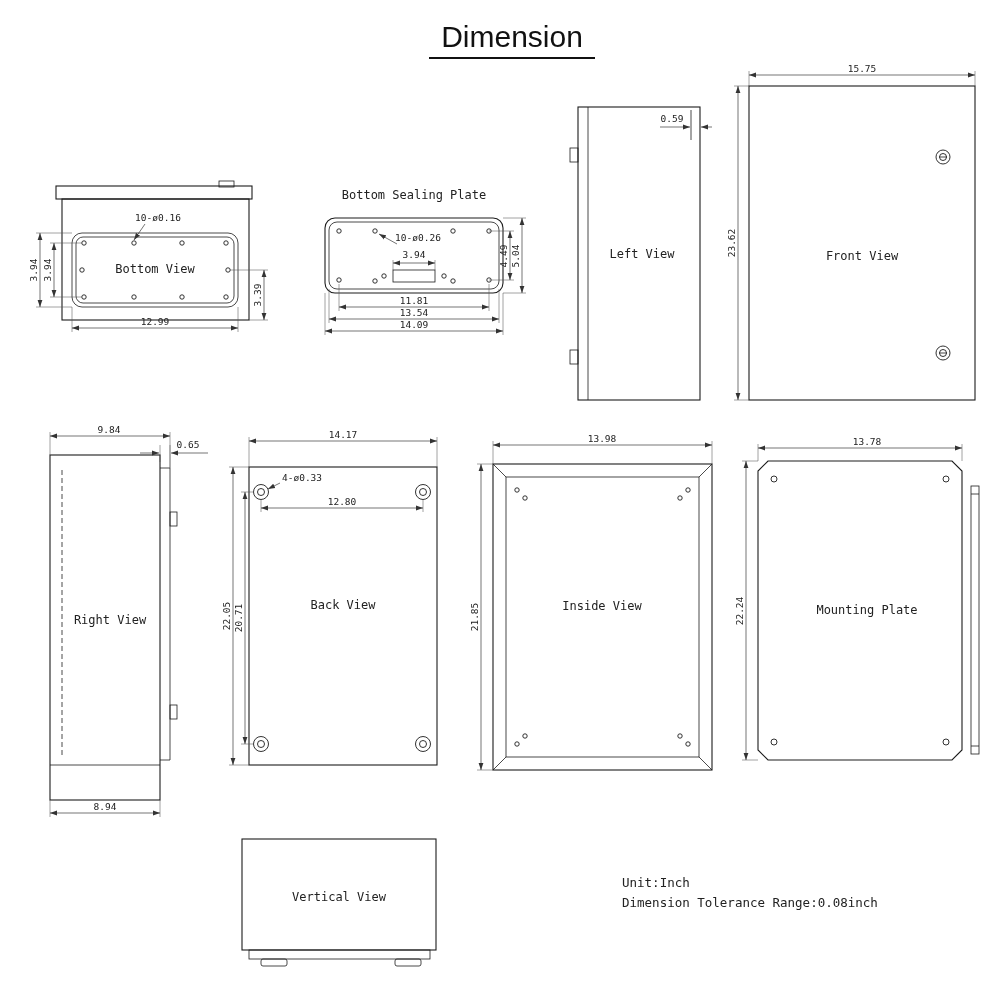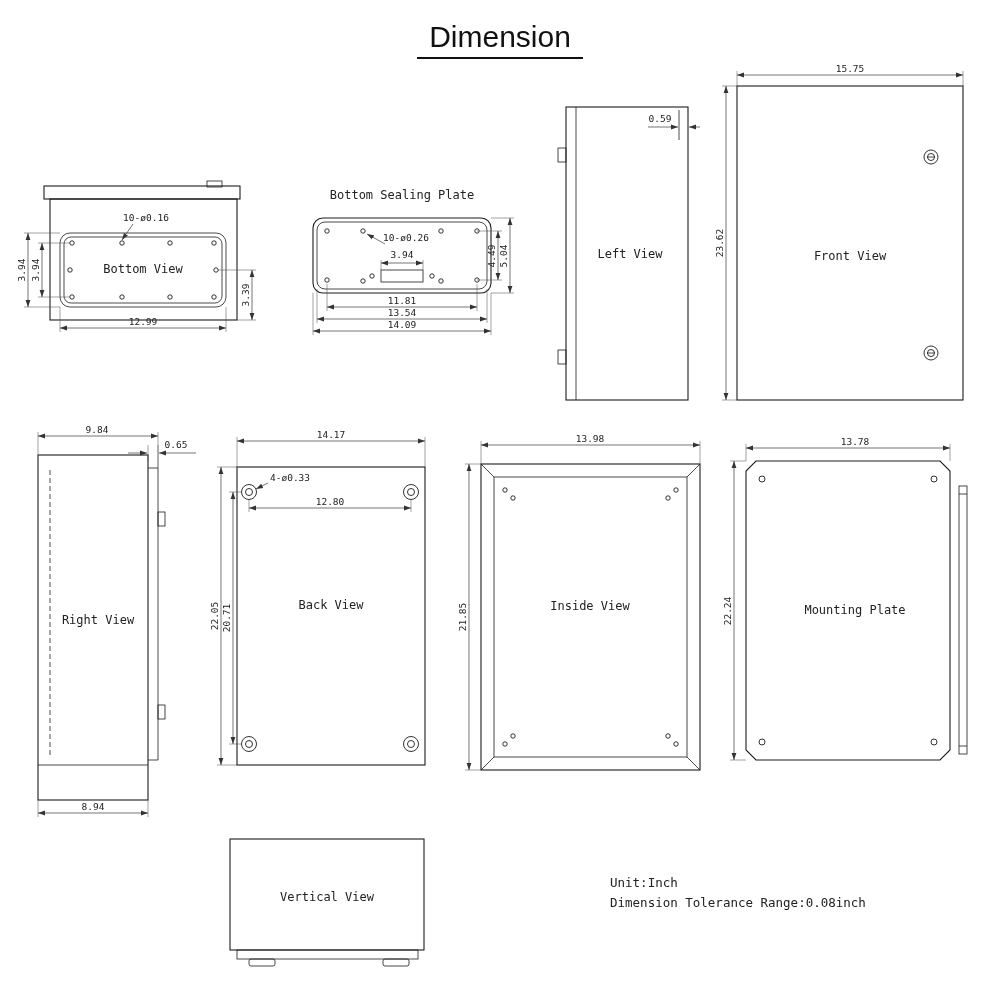--- a/index.html
+++ b/index.html
@@ -1,16 +1,16 @@
 <!DOCTYPE html>
 <html><head>
 <meta charset="utf-8">
 <style>
   html,body { margin:0; padding:0; background:#fff; }
-  .canvas { position:relative; width:809px; height:1000px; background:#fff; font-family:"DejaVu Sans Mono", monospace; }
+  .canvas { position:relative; width:809px; height:1000px; background:#fff; font-family:"DejaVu Sans Mono", monospace;margin-left:12px; }
   svg { display:block; }
   .outline { fill:none; stroke:#1c1c1c; stroke-width:1.1; }
   .thin    { fill:none; stroke:#1c1c1c; stroke-width:0.8; }
   .hole    { fill:none; stroke:#1c1c1c; stroke-width:0.9; }
   .dim     { fill:none; stroke:#3a3a3a; stroke-width:0.7; }
   .ext     { fill:none; stroke:#555;    stroke-width:0.55; }
   .dash    { stroke-dasharray:5 3; }
   .dimtxt  { font:9.5px "DejaVu Sans Mono", monospace; fill:#222; }
   .vlabel  { font:12px "DejaVu Sans Mono", monospace; fill:#222; }
   .notetxt { font:12.5px "DejaVu Sans Mono", monospace; fill:#222; }

